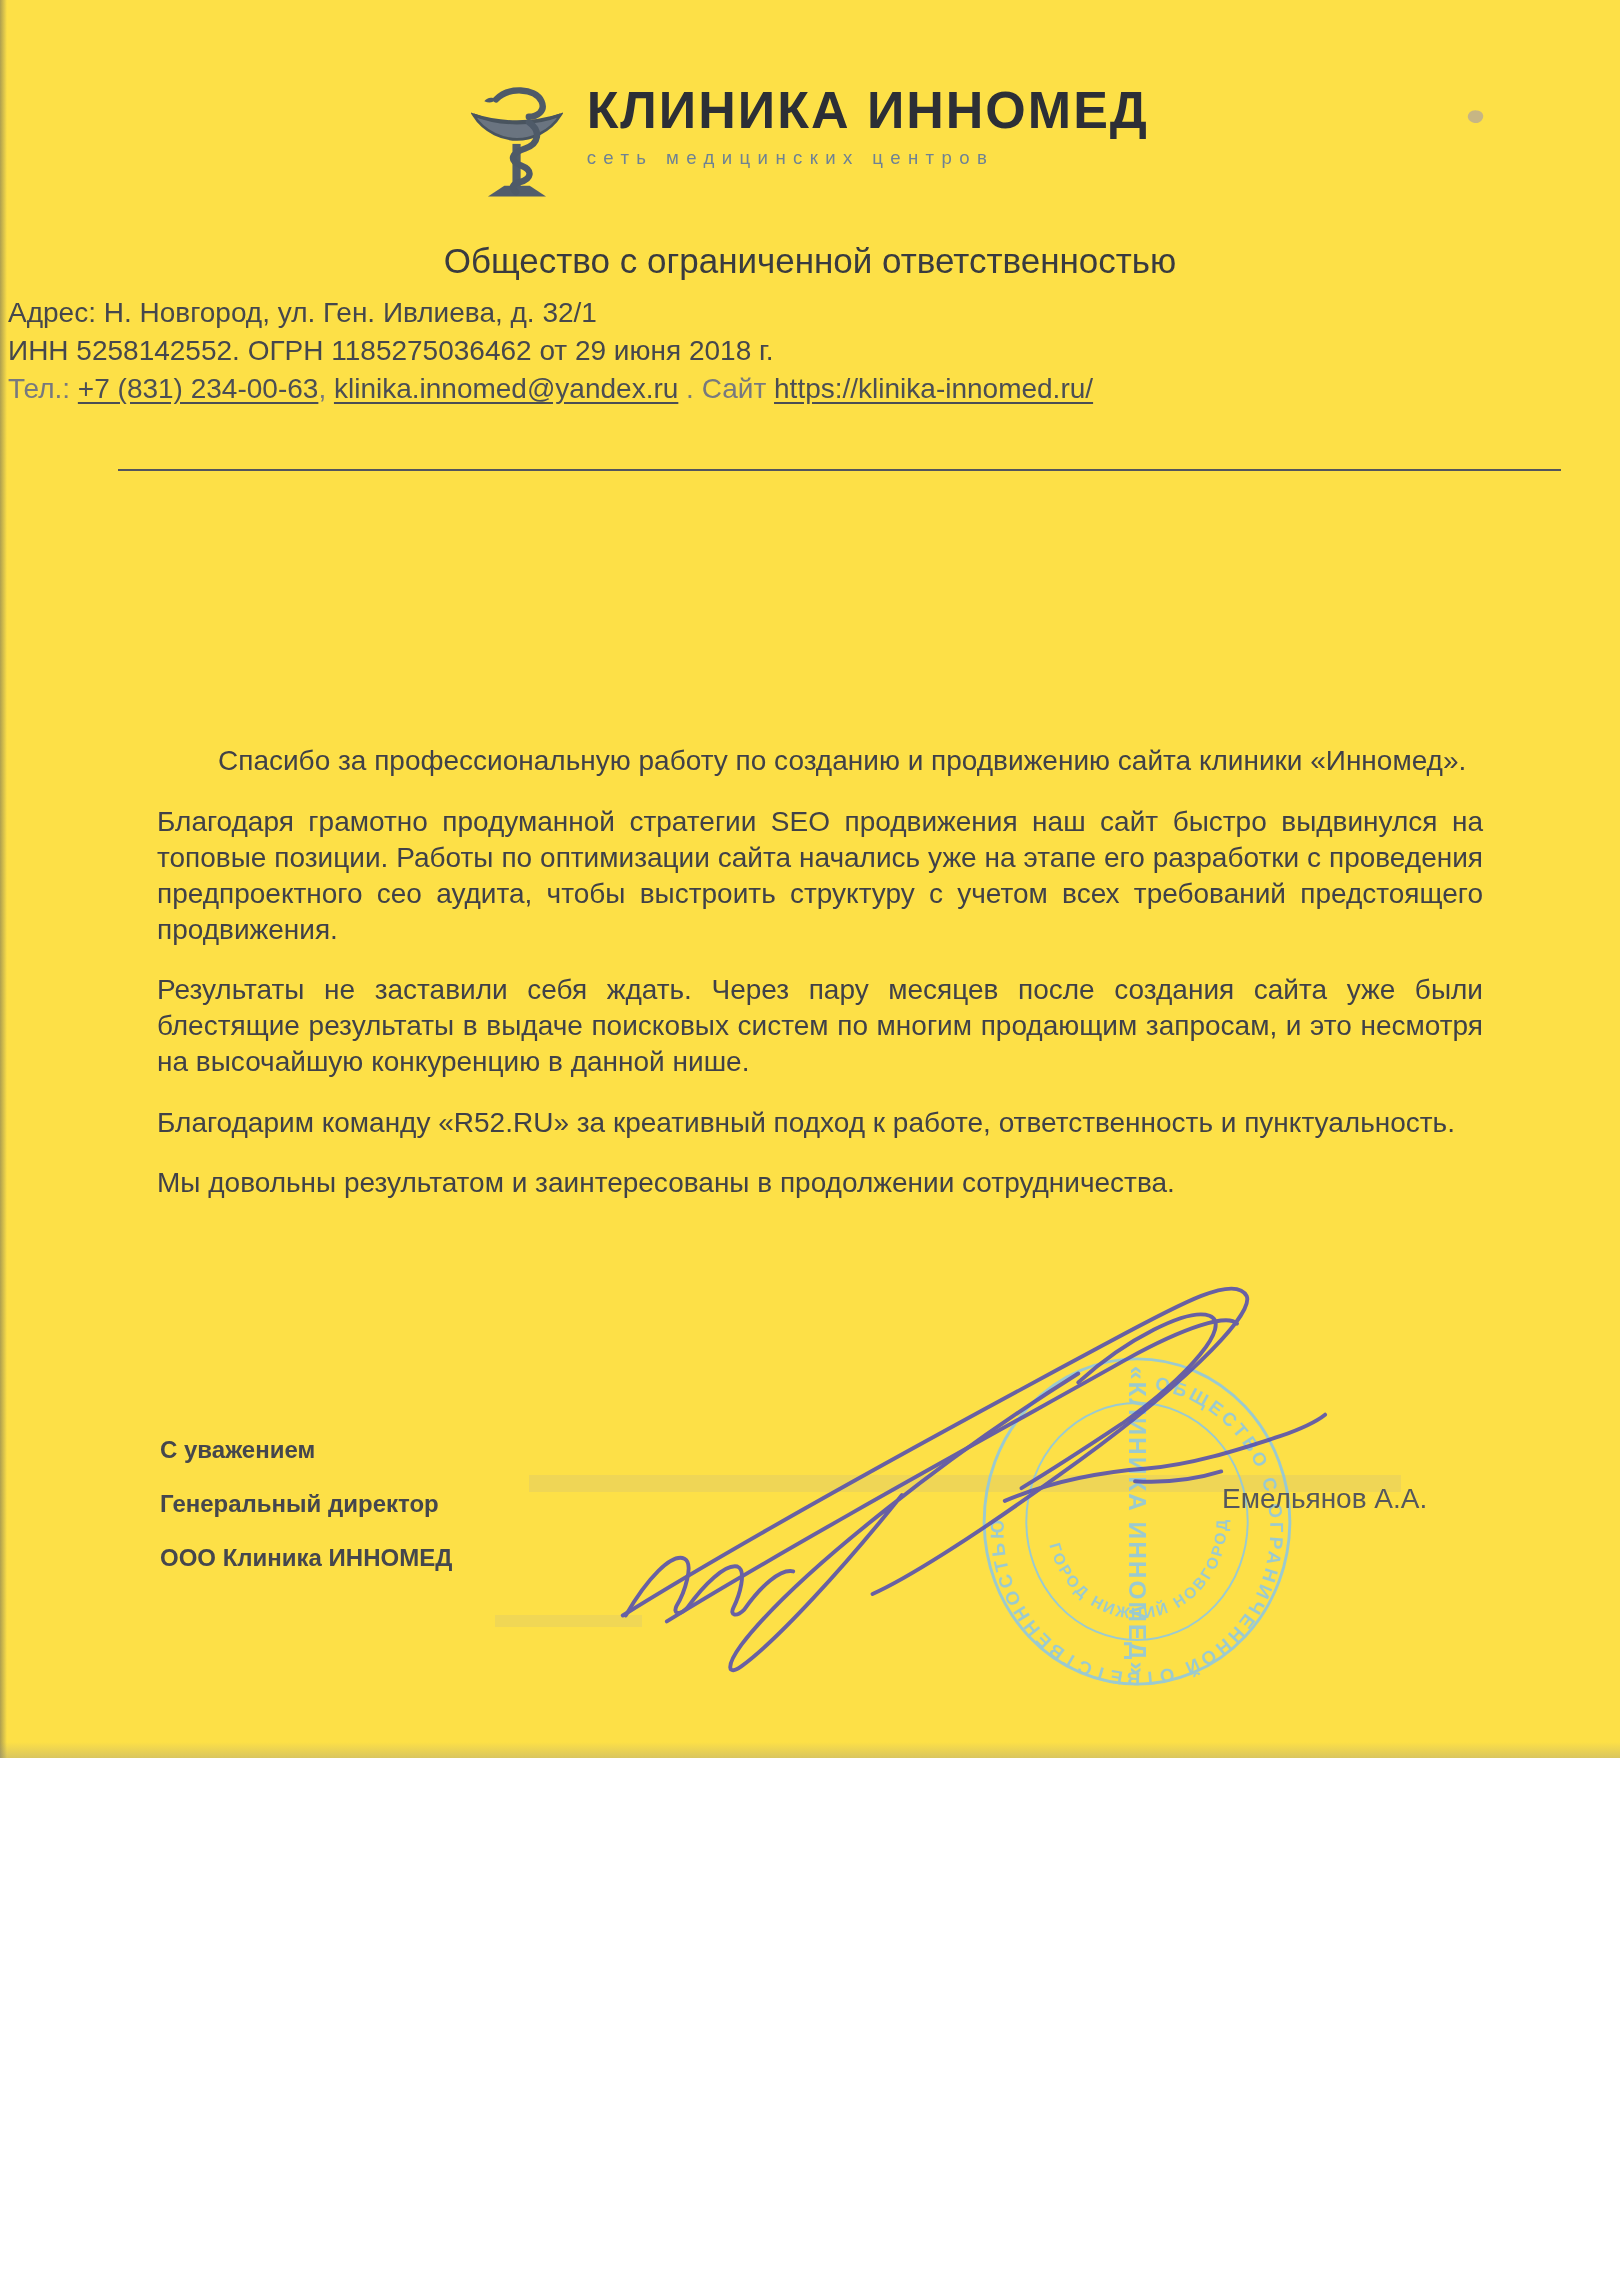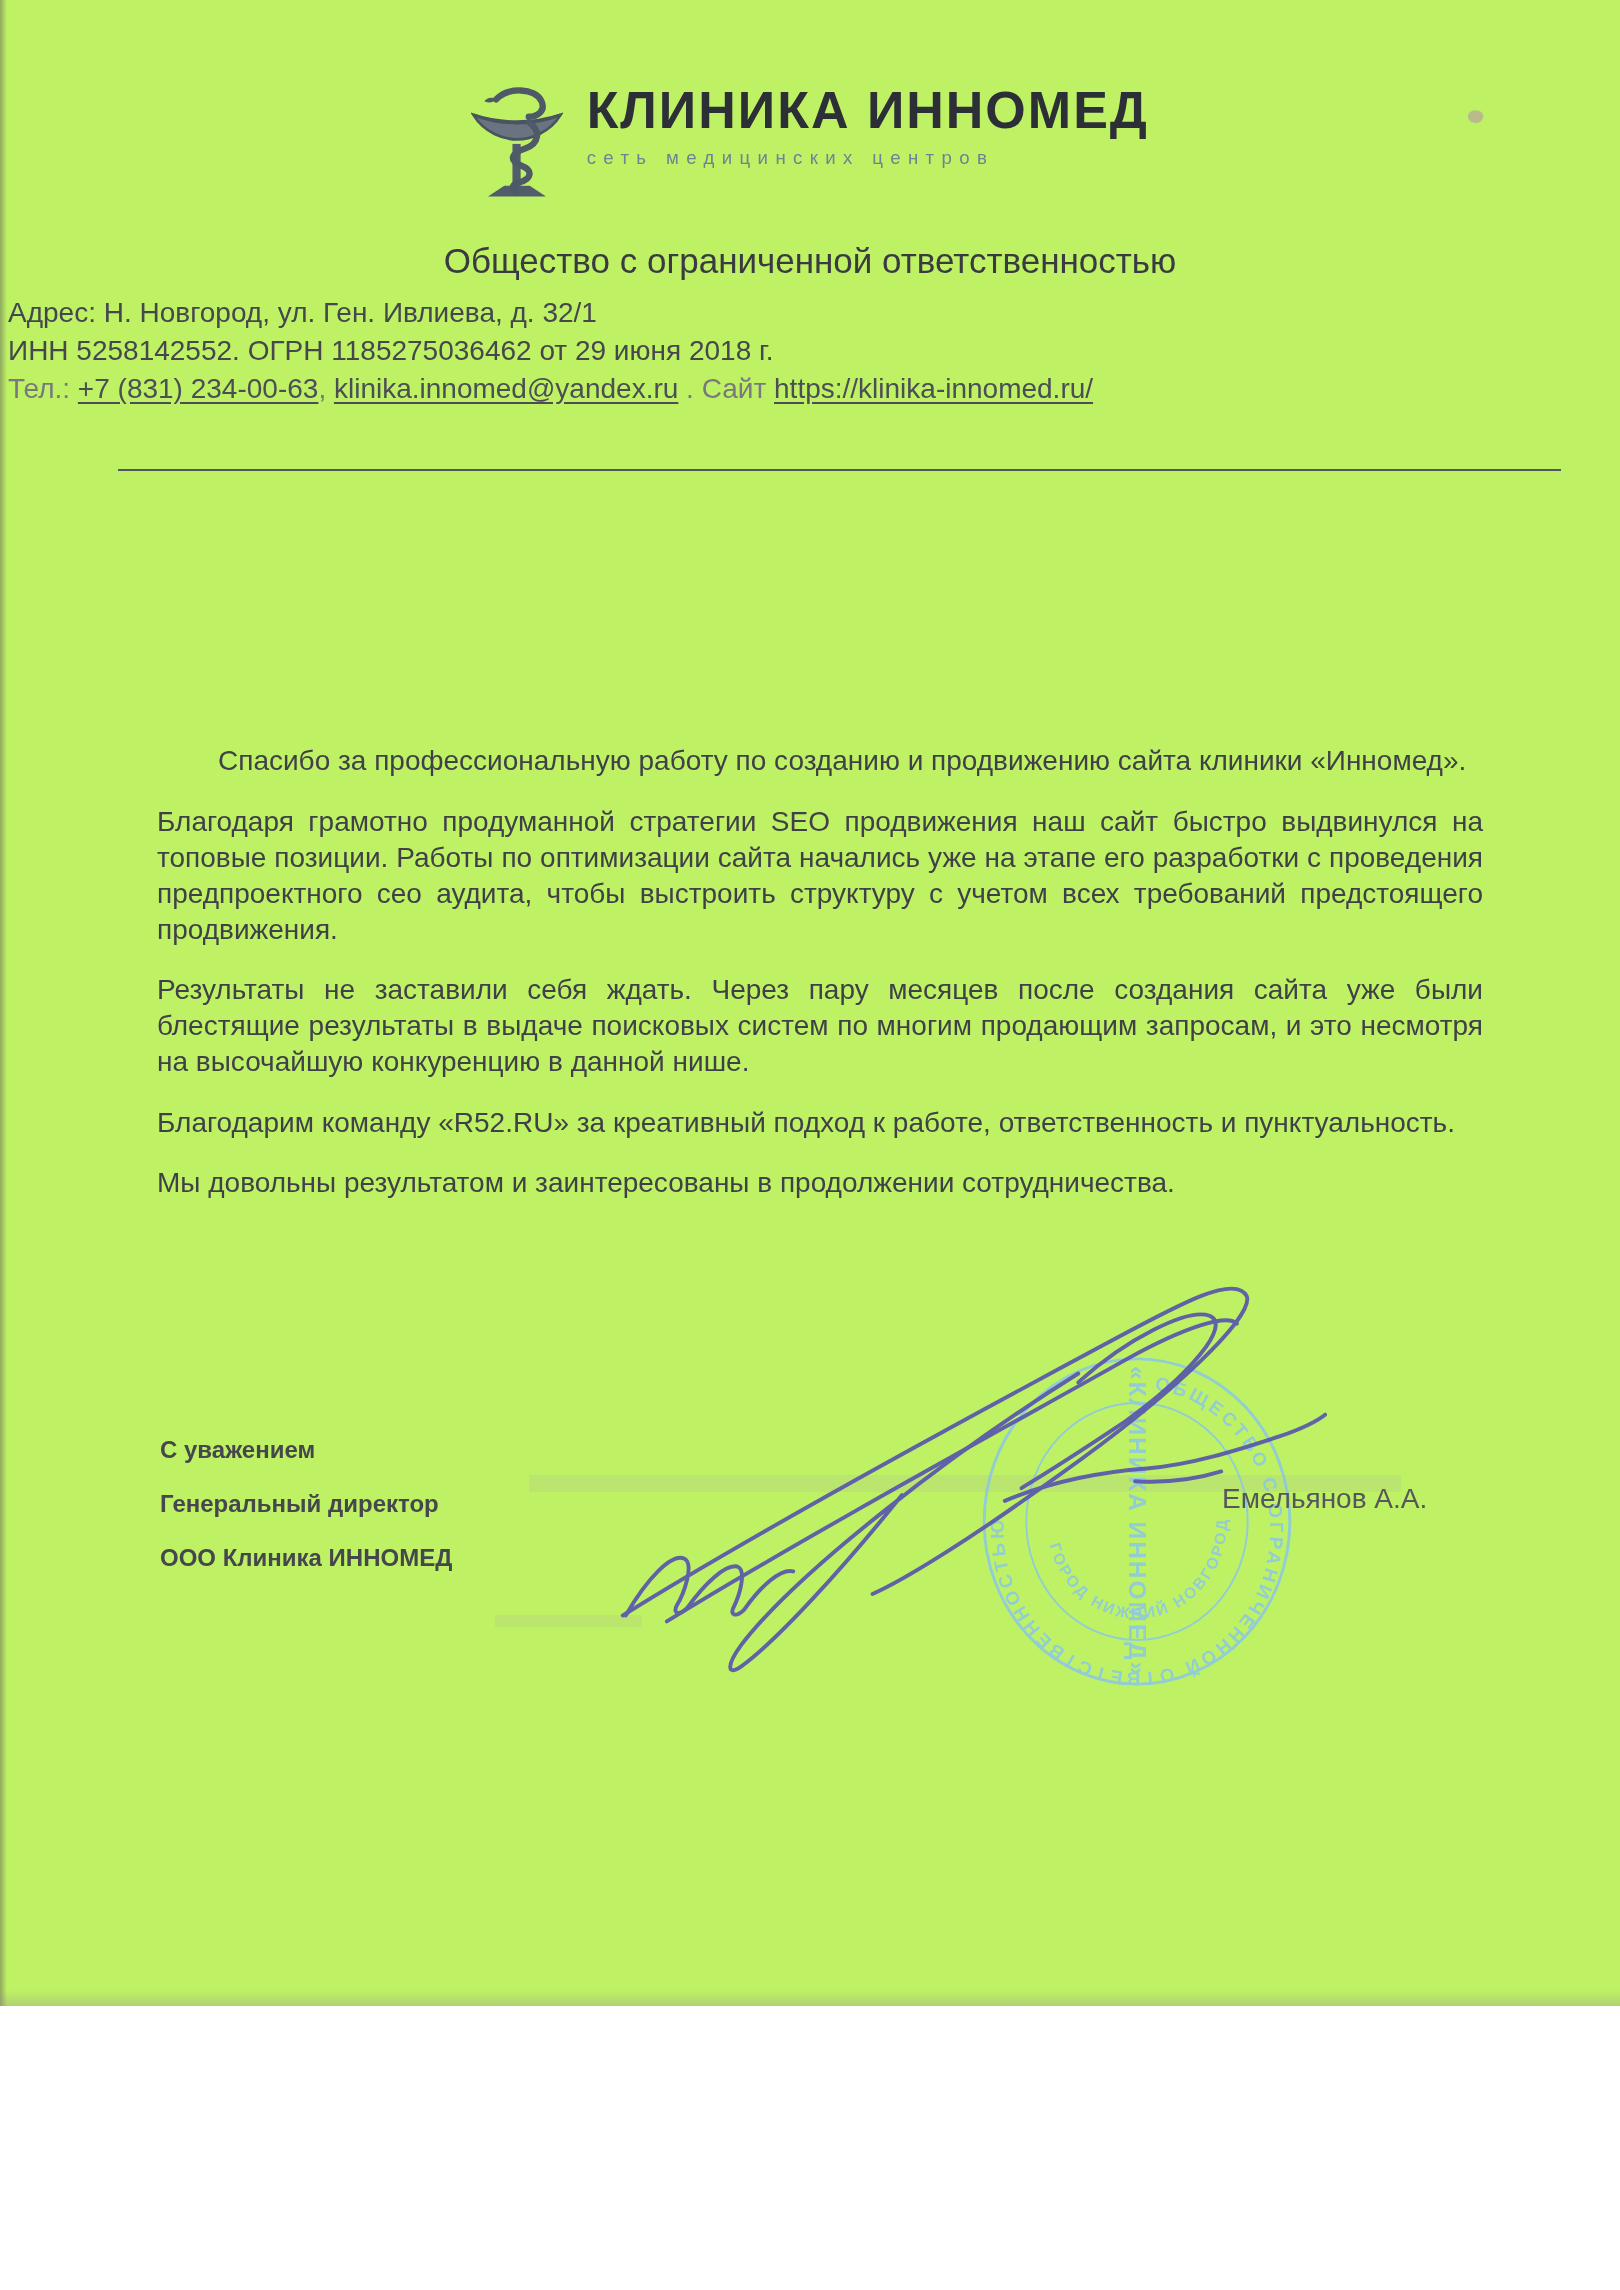--- a/index.html
+++ b/index.html
@@ -1,19 +1,19 @@
 <!DOCTYPE html>
 <html><head>
 <meta charset="utf-8">
 <style>
   html,body{margin:0;padding:0;background:#ffffff;}
   .page{
     position:relative;
-    width:1620px;height:2006px;
-    background:#bef264;
+    width:1620px;height:1758px;
+    background:#fde047;
     font-family:"Liberation Sans", sans-serif;
     color:#3f4045;
     overflow:hidden;
   }
   
   .edge-left{position:absolute;left:0;top:0;width:6.9px;height:2291px;
     background:linear-gradient(to right, rgba(95,95,88,0.5), rgba(95,95,88,0));}
   .edge-bottom{position:absolute;left:0;bottom:0;width:1620px;height:15.7px;
     background:linear-gradient(to top, rgba(150,148,140,0.35), rgba(150,148,140,0));}
   .speck-tr{position:absolute;left:1468px;top:110px;width:14.7px;height:12.7px;border-radius:60% 40% 55% 45%;

